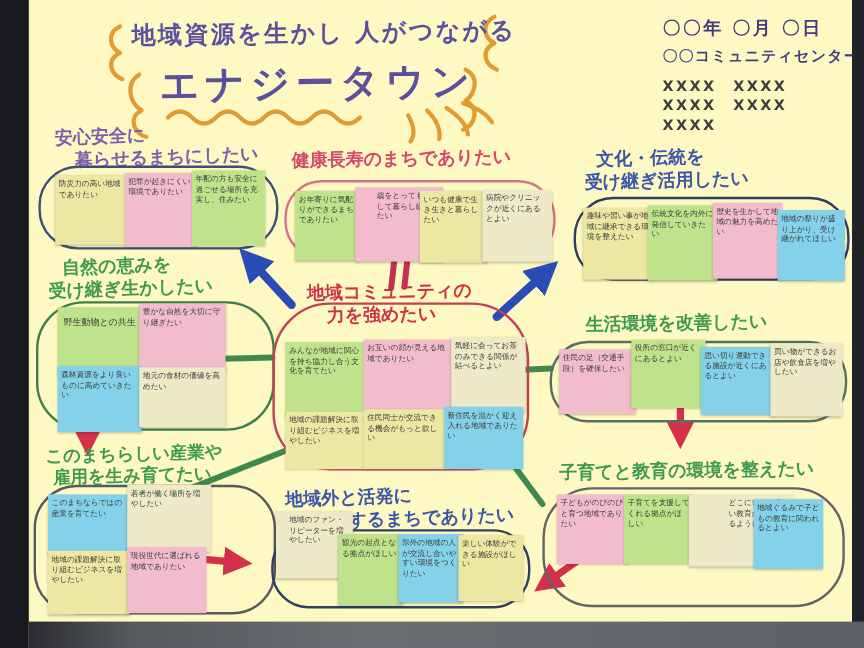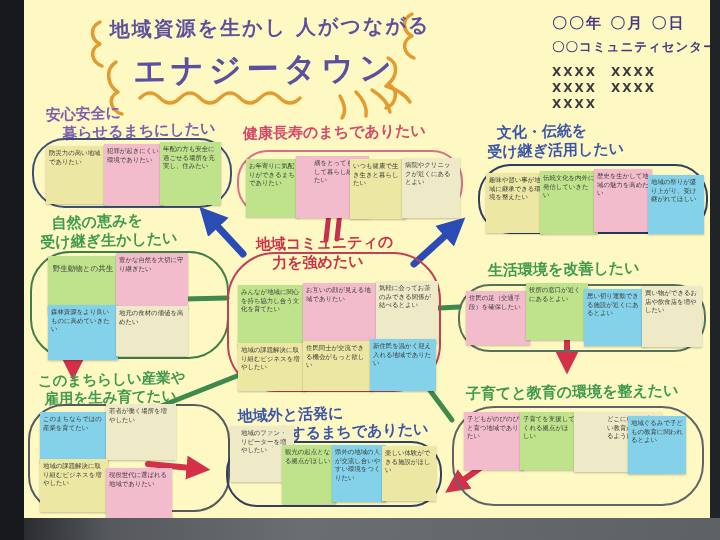--- a/index.html
+++ b/index.html
@@ -186,21 +186,21 @@
 
   <div>
     <div class="chead c-green" style="left:38px;top:370px;font-size:14.5px;transform:rotate(-1.5deg);">
       <span>このまちらしい産業や</span>
       <span style="margin-left:6px;">雇用を生み育てたい</span>
     </div>
     <div class="loop" style="left:28px;top:404px;width:198px;height:104px;border-color:#555a5e;border-radius:36px;"></div>
     <div class="note n-blue" style="left:40px;top:412px;width:62px;height:45px;">このまちならではの産業を育てたい</div>
     <div class="note n-cream" style="left:106px;top:404px;width:64px;height:50px;">若者が働く場所を増やしたい</div>
     <div class="note n-yellow" style="left:40px;top:459px;width:62px;height:47px;">地域の課題解決に取り組むビジネスを増やしたい</div>
-    <div class="note n-pink" style="left:106px;top:468px;width:60px;height:49px;">現役世代に選ばれる地域でありたい</div>
+    <div class="note n-pink" style="left:106px;top:456px;width:60px;height:49px;">現役世代に選ばれる地域でありたい</div>
   </div>
 
   <div>
     <div class="chead c-blue" style="left:238px;top:404px;font-size:15px;transform:rotate(-2deg);">
       <span>地域外と活発に</span>
       <span style="margin-left:22px;">交流するまちでありたい</span>
     </div>
     <div class="loop" style="left:226px;top:441px;width:212px;height:62px;border-color:#31405f;border-radius:31px;"></div>
     <div class="note n-cream" style="left:230px;top:426px;width:50px;height:50px;padding-left:11px;">地域のファン・リピーターを増やしたい</div>
     <div class="note n-green" style="left:282px;top:445px;width:48px;height:53px;">観光の起点となる拠点がほしい</div>

